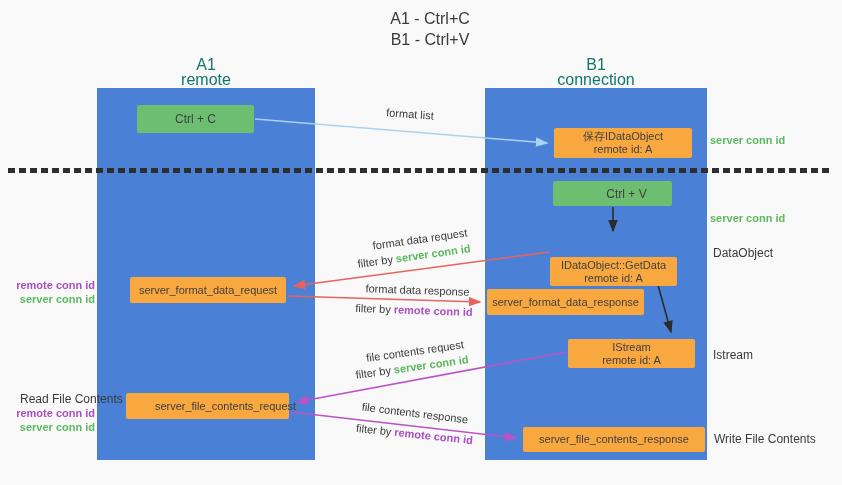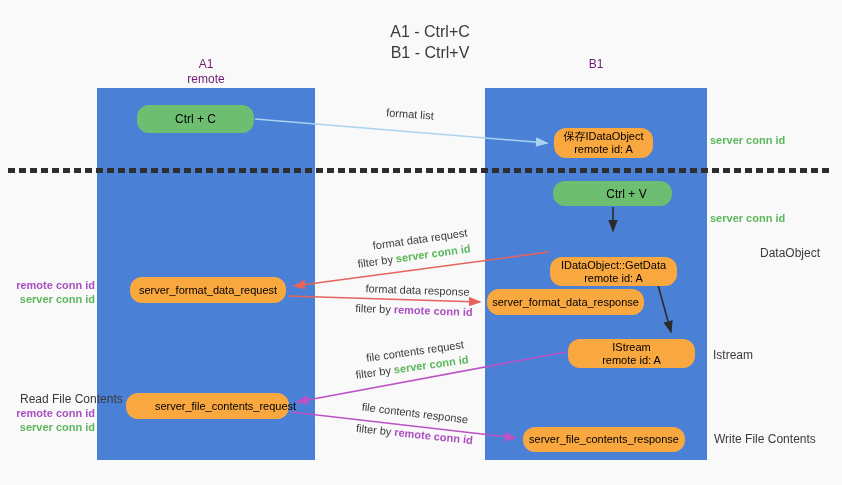--- a/index.html
+++ b/index.html
@@ -1,48 +1,48 @@
 <!DOCTYPE html>
 <html><head>
 <meta charset="utf-8">
 <style>
   * { margin:0; padding:0; box-sizing:border-box; }
   html,body { width:842px; height:485px; }
   body { font-family:"Liberation Sans","DejaVu Sans",sans-serif; background:#f9f9f9; }
   .stage { position:relative; width:842px; height:485px; background:#f9f9f9; overflow:hidden; }
 
-  .title { position:absolute; left:310px; top:21px; width:240px; text-align:center;
+  .title { position:absolute; left:310px; top:8px; width:240px; text-align:center;
            font-size:16px; color:#3a3a3a; line-height:21px; }
 
-  .col-header { position:absolute; width:140px; text-align:center; font-size:12px;
-                color:#701a75; line-height:15px; }
+  .col-header { position:absolute; width:140px; text-align:center; font-size:16px;
+                color:#0f766e; line-height:15px; }
   .col-header.a1 { left:136px; top:57px; }
   .col-header.b1 { left:526px; top:57px; }
 
   .column { position:absolute; top:88px; height:372px; background:#4a80d6; }
   .column.a1 { left:97px;  width:218px; }
   .column.b1 { left:485px; width:222px; }
 
   .dotted-line { position:absolute; left:8px; top:168px; width:824px; height:5px;
       background:repeating-linear-gradient(90deg,#2e2e2e 0 7px,transparent 7px 11px); }
 
   .node { position:absolute; display:flex; flex-direction:column; align-items:center;
-          justify-content:center; color:#000000; border-radius:12px; text-align:right; }
+          justify-content:center; color:#404040; border-radius:2px; text-align:right; }
   .node.green  { background:#6dbe71; font-size:12px; }
   .node.orange { background:#f9a840; font-size:11px; line-height:13px; }
 
   .n-ctrl-c   { left:137px; top:105px; width:117px; height:28px; }
-  .n-saveobj  { left:554px; top:128px; width:99px; height:30px; }
+  .n-saveobj  { left:554px; top:128px; width:138px; height:30px; }
   .n-ctrl-v   { left:553px; top:181px; width:119px; height:25px;padding-left:28px; }
   .n-getdata  { left:550px; top:237px; width:127px; height:29px;margin-top:20px; }
   .n-fmt-req  { left:130px; top:277px; width:156px; height:26px; }
   .n-fmt-res  { left:487px; top:289px; width:157px; height:26px; }
   .n-istream  { left:568px; top:339px; width:127px; height:29px; }
   .n-file-req { left:126px; top:393px; width:163px; height:26px;padding-left:36px; }
-  .n-file-res { left:523px; top:427px; width:162px; height:25px; }
+  .n-file-res { left:523px; top:427px; width:182px; height:25px; }
 
   .side-label { position:absolute; font-size:12px; color:#3a3a3a; white-space:nowrap; }
   .side-label.bold-green  { color:#5cb85c; font-weight:bold; font-size:11px; }
   .left-pair { position:absolute; left:0; width:95px; text-align:right;
                font-size:11px; font-weight:bold; line-height:14px; }
   .left-pair .purple { color:#a94fc0; }
   .left-pair .green  { color:#5cb85c; }
 
   .arrow-label { position:absolute; font-size:11px; color:#3a3a3a; white-space:nowrap;
                  text-align:center; }
@@ -71,20 +71,21 @@
     <div>A1 - Ctrl+C</div>
     <div>B1 - Ctrl+V</div>
   </div>
 
   <div class="col-header a1">
     <div>A1</div>
     <div>remote</div>
   </div>
   <div class="col-header b1">
     <div>B1</div>
+    <div>connection</div>
   </div>
 
   <div class="column a1"></div>
   <div class="column b1"></div>
 
   <div class="dotted-line"></div>
 
   <svg class="arrows" viewBox="0 0 842 485">
     <defs>
       <marker id="m-blue" markerWidth="9" markerHeight="7" refX="7" refY="3" orient="auto">
@@ -143,21 +144,21 @@
   <div class="node orange n-file-req">
     <span>server_file_contents_request</span>
   </div>
 
   <div class="node orange n-file-res">
     <span>server_file_contents_response</span>
   </div>
 
   <div class="side-label bold-green" style="left:710px; top:134px;">server conn id</div>
   <div class="side-label bold-green" style="left:710px; top:212px;">server conn id</div>
-  <div class="side-label" style="left:713px; top:246px;margin-left:47px;">DataObject</div>
+  <div class="side-label" style="left:713px; top:246px;">DataObject</div>
   <div class="side-label" style="left:713px; top:348px;">Istream</div>
   <div class="side-label" style="left:714px; top:432px;">Write File Contents</div>
 
   <div class="left-pair" style="top:278px;">
     <div class="purple">remote conn id</div>
     <div class="green">server conn id</div>
   </div>
   <div class="side-label" style="left:8px; top:392px;margin-left:12px;">Read File Contents</div>
   <div class="left-pair" style="top:406px;">
     <div class="purple">remote conn id</div>

